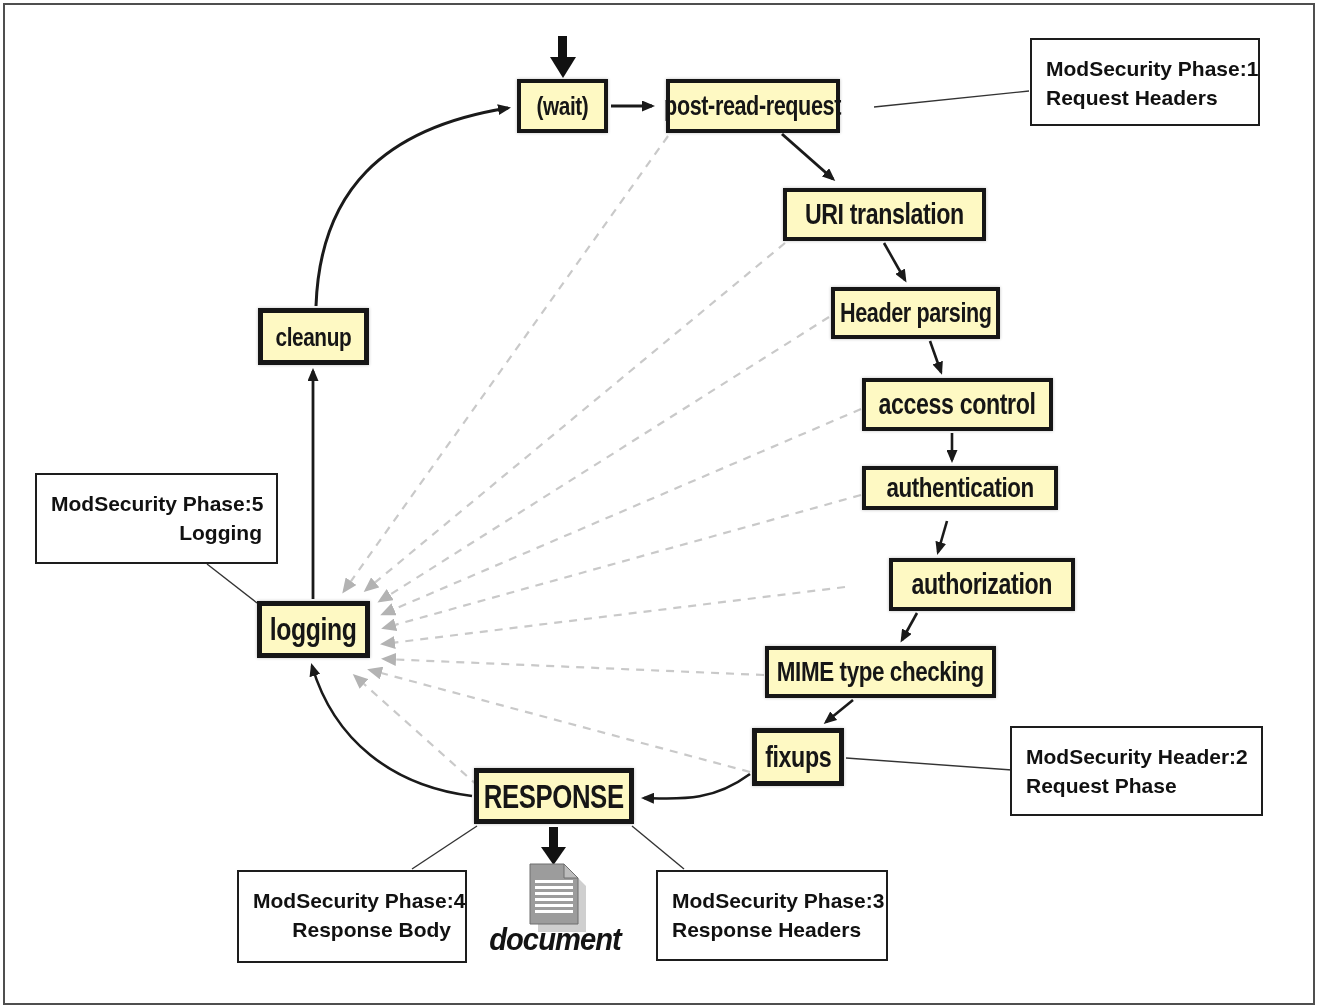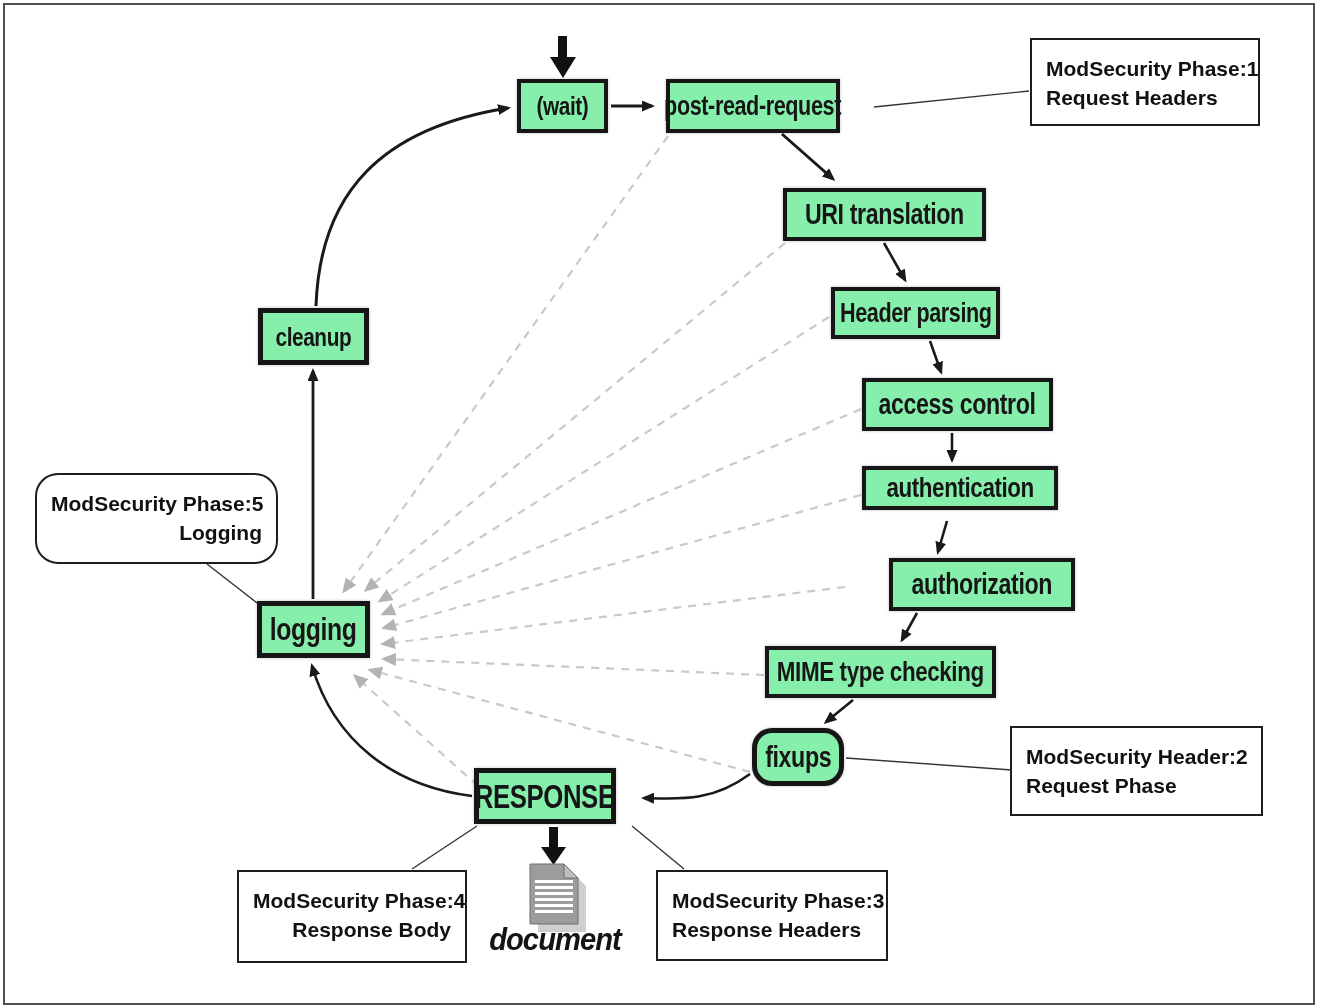--- a/index.html
+++ b/index.html
@@ -6,21 +6,21 @@
   #stage{
     position:relative;width:1318px;height:1008px;background:#ffffff;
     font-family:"Liberation Sans",sans-serif;overflow:hidden;
   }
   #frame{position:absolute;inset:3px;border:2px solid #4f4f4f;pointer-events:none;}
   svg.connectors{position:absolute;left:0;top:0;width:1318px;height:1008px;}
 
   
   .node{
     position:absolute;box-sizing:border-box;
-    background:#86efac;border:4px solid #161616;
+    background:#fef9c3;border:4px solid #161616;
     display:flex;align-items:center;justify-content:center;
     box-shadow:0 0 3px rgba(0,0,0,.25);
   }
   .node.heavy{border-width:5px;}
   .node .lbl{
     font-weight:700;color:#161616;white-space:nowrap;
     transform:scaleX(.8);letter-spacing:-.5px;line-height:1;
   }
 
   
@@ -42,30 +42,30 @@
 
   
   #n-wait{left:517px;top:79px;width:91px;height:54px;}        #n-wait .lbl{font-size:26px;}
   #n-prr{left:666px;top:79px;width:174px;height:54px;}        #n-prr .lbl{font-size:27px;}
   #n-uri{left:783px;top:188px;width:203px;height:53px;}       #n-uri .lbl{font-size:29px;}
   #n-hdr{left:831px;top:287px;width:169px;height:52px;}       #n-hdr .lbl{font-size:27px;}
   #n-acc{left:862px;top:378px;width:191px;height:53px;}       #n-acc .lbl{font-size:29px;}
   #n-aut{left:862px;top:466px;width:196px;height:44px;}       #n-aut .lbl{font-size:28px;}
   #n-atz{left:889px;top:558px;width:186px;height:53px;}       #n-atz .lbl{font-size:29px;}
   #n-mim{left:765px;top:646px;width:231px;height:52px;}       #n-mim .lbl{font-size:28px;}
-  #n-fix{left:752px;top:728px;width:92px;height:58px;border-radius:20px;}        #n-fix .lbl{font-size:29px;}
-  #n-rsp{left:474px;top:768px;width:142px;height:56px;}       #n-rsp .lbl{font-size:33px;transform:scaleX(.78);}
+  #n-fix{left:752px;top:728px;width:92px;height:58px;}        #n-fix .lbl{font-size:29px;}
+  #n-rsp{left:474px;top:768px;width:160px;height:56px;}       #n-rsp .lbl{font-size:33px;transform:scaleX(.78);}
   #n-log{left:257px;top:601px;width:113px;height:57px;}       #n-log .lbl{font-size:31px;}
   #n-cln{left:258px;top:308px;width:111px;height:57px;}       #n-cln .lbl{font-size:26px;}
 
   #a-p1{left:1030px;top:38px;width:230px;height:88px;}
   #a-p2{left:1010px;top:726px;width:253px;height:90px;}
   #a-p3{left:656px;top:870px;width:232px;height:91px;}
   #a-p4{left:237px;top:870px;width:230px;height:93px;}
-  #a-p5{left:35px;top:473px;width:243px;height:91px;border-radius:23px;}
+  #a-p5{left:35px;top:473px;width:243px;height:91px;}
 </style>
 </head>
 <body>
 
 <div id="stage">
 
   <svg class="connectors" viewBox="0 0 1318 1008" xmlns="http://www.w3.org/2000/svg">
     <defs>
       <marker id="ahBlack" markerWidth="13" markerHeight="11" refX="10" refY="5.5" orient="auto" markerUnits="userSpaceOnUse">
         <path d="M0,0 L13,5.5 L0,11 Z" fill="#1a1a1a"></path>

